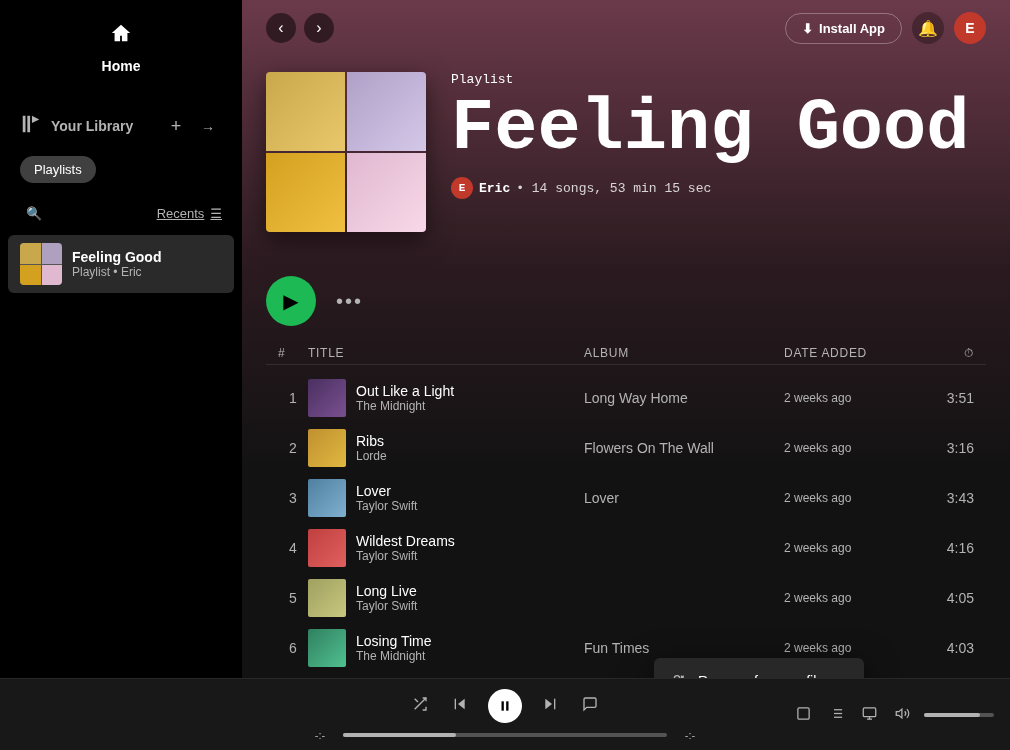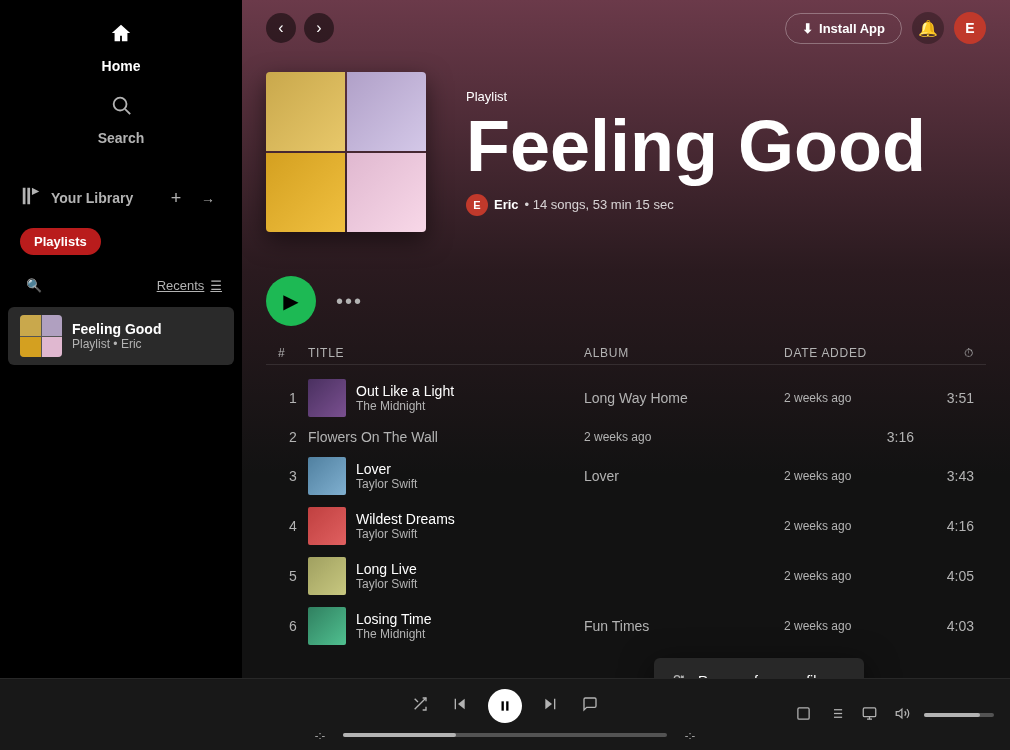--- a/index.html
+++ b/index.html
@@ -92,27 +92,27 @@
       justify-content: center;
       border-radius: 50%;
       font-size: 18px;
     }
 
     .playlists-filter {
       padding: 8px 12px;
     }
 
     .filter-btn {
-      background: #b91c1c;
+      background: #404040;
       border: none;
       color: #fff;
       padding: 6px 14px;
       border-radius: 20px;
       font-size: 13px;
-      font-weight: 700;
+      font-weight: 400;
       cursor: pointer;
     }
 
     .search-recents {
       display: flex;
       align-items: center;
       justify-content: space-between;
       padding: 8px 12px;
       color: #b3b3b3;
       font-size: 13px;
@@ -238,23 +238,24 @@
     }
     .avatar-btn {
       background: #c0392b;
       font-weight: 700;
       font-size: 14px;
     }
 
     
     .playlist-hero {
       display: flex;
-      align-items: center;
+      align-items: flex-start;
       padding: 16px 24px 24px;
-      gap: 40px;
+      gap: 25px;
+      font-family: Liberation Mono, monospace;
     }
 
     .playlist-cover {
       width: 160px;
       height: 160px;
       display: grid;
       grid-template-columns: 1fr 1fr;
       grid-template-rows: 1fr 1fr;
       gap: 2px;
       border-radius: 4px;
@@ -549,29 +550,20 @@
 
   <div class="sidebar">
     <div class="sidebar-nav">
       <div class="sidebar-nav-item active">
         <span class="nav-icon">
           <svg width="22" height="22" viewBox="0 0 24 24" fill="currentColor">
               <path d="M12 3L2 12h3v9h6v-6h2v6h6v-9h3z"></path>
             </svg>
         </span>
         <span>Home</span>
-      </div>
-      <div class="sidebar-nav-item">
-        <span class="nav-icon">
-          <svg width="22" height="22" viewBox="0 0 24 24" fill="currentColor">
-              <circle cx="11" cy="11" r="7" fill="none" stroke="currentColor" stroke-width="2"></circle>
-              <line x1="16.5" y1="16.5" x2="22" y2="22" stroke="currentColor" stroke-width="2"></line>
-            </svg>
-        </span>
-        <span>Search</span>
       </div>
     </div>
 
     <div class="library-section">
       <div class="library-header">
         <div class="library-header-left">
           <span>
             <svg width="22" height="22" viewBox="0 0 24 24" fill="#b3b3b3">
                 <rect x="3" y="3" width="3" height="18"></rect>
                 <rect x="8" y="3" width="3" height="18"></rect>
@@ -671,20 +663,27 @@
               <div class="track-artist">The Midnight</div>
             </div>
           </div>
           <div class="track-album">Long Way Home</div>
           <div class="track-date">2 weeks ago</div>
           <div class="track-duration">3:51</div>
         </div>
 
         <div class="track-row">
           <div class="track-num">2</div>
+          <div class="track-info">
+            <div class="track-thumb t2"></div>
+            <div class="track-text">
+              <div class="track-name">Ribs</div>
+              <div class="track-artist">Lorde</div>
+            </div>
+          </div>
           <div class="track-album">Flowers On The Wall</div>
           <div class="track-date">2 weeks ago</div>
           <div class="track-duration">3:16</div>
         </div>
 
         <div class="track-row">
           <div class="track-num">3</div>
           <div class="track-info">
             <div class="track-thumb t3"></div>
             <div class="track-text">

